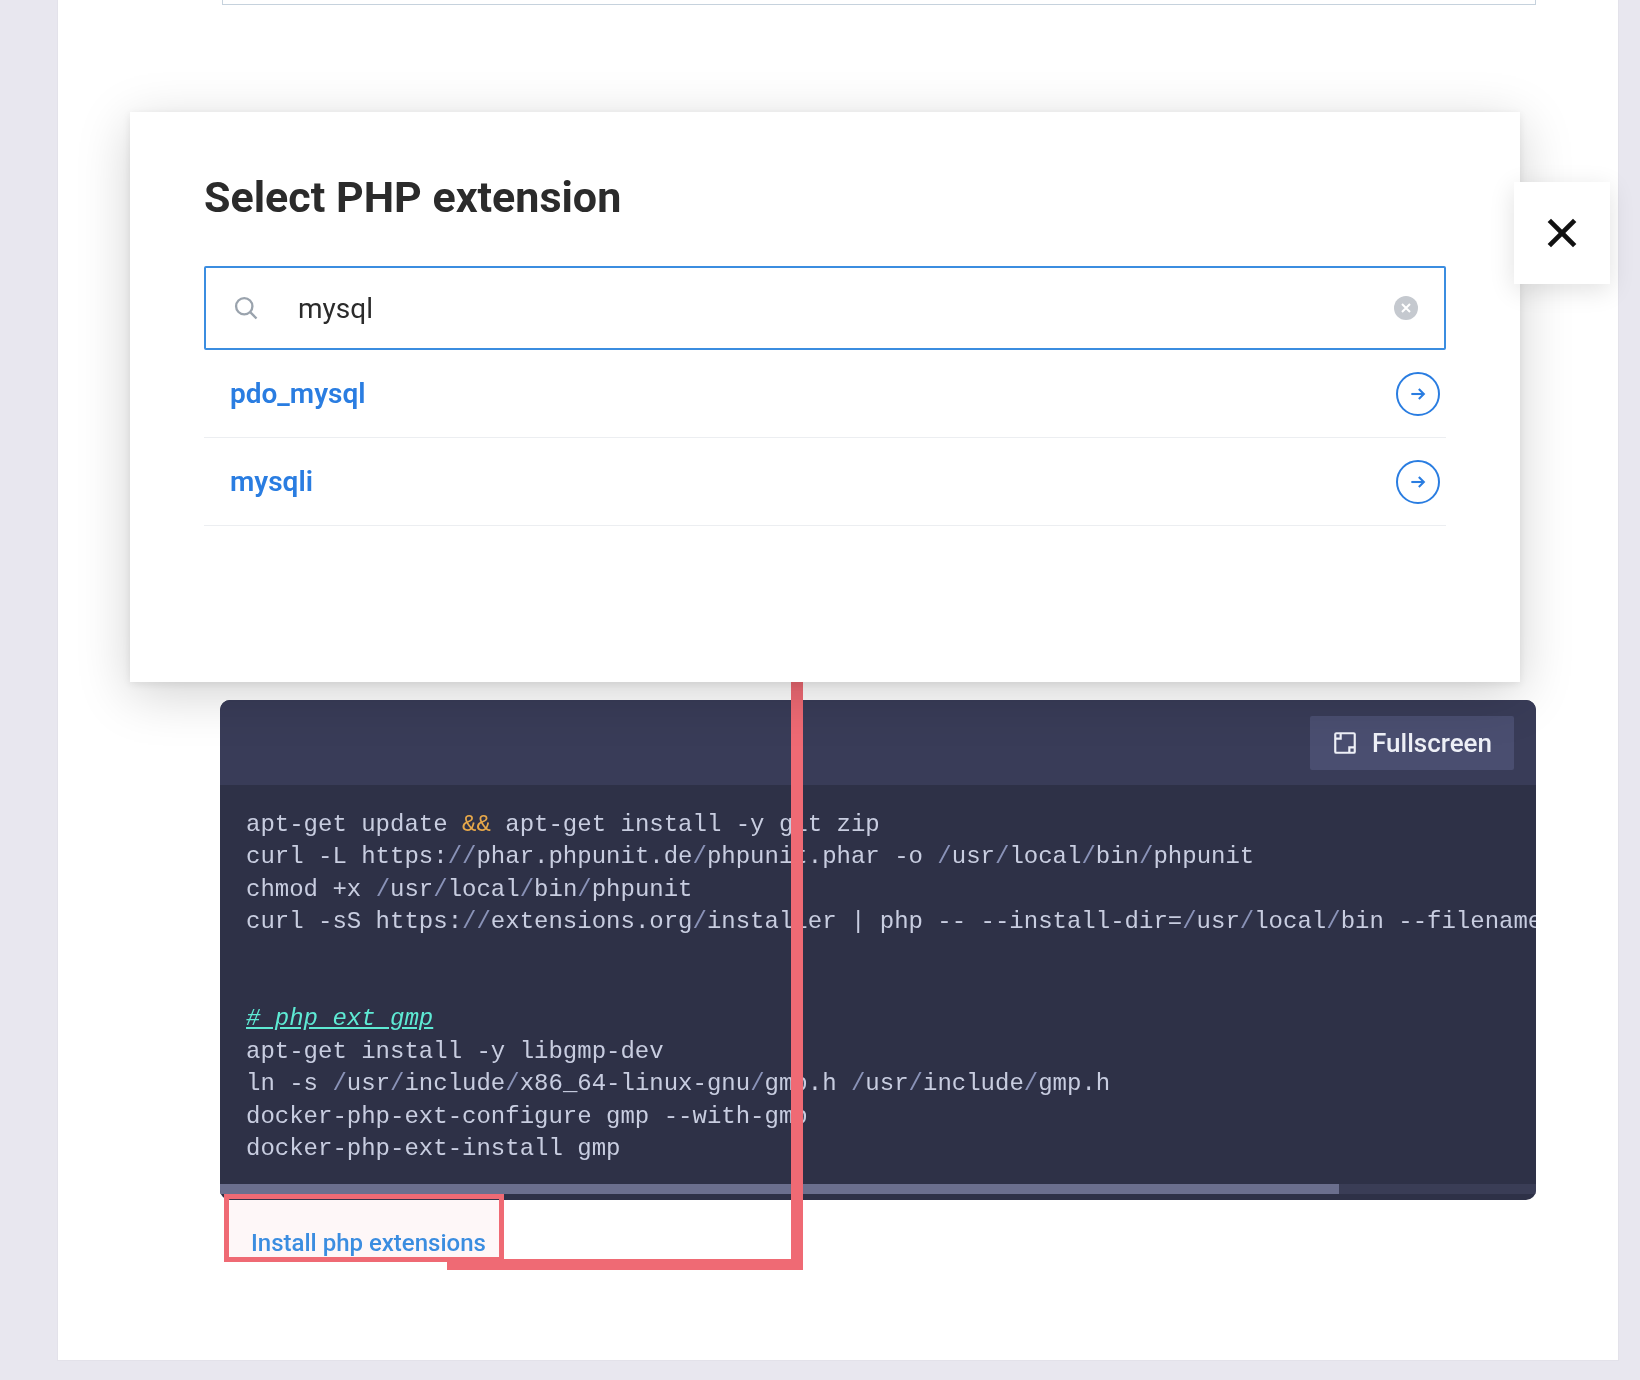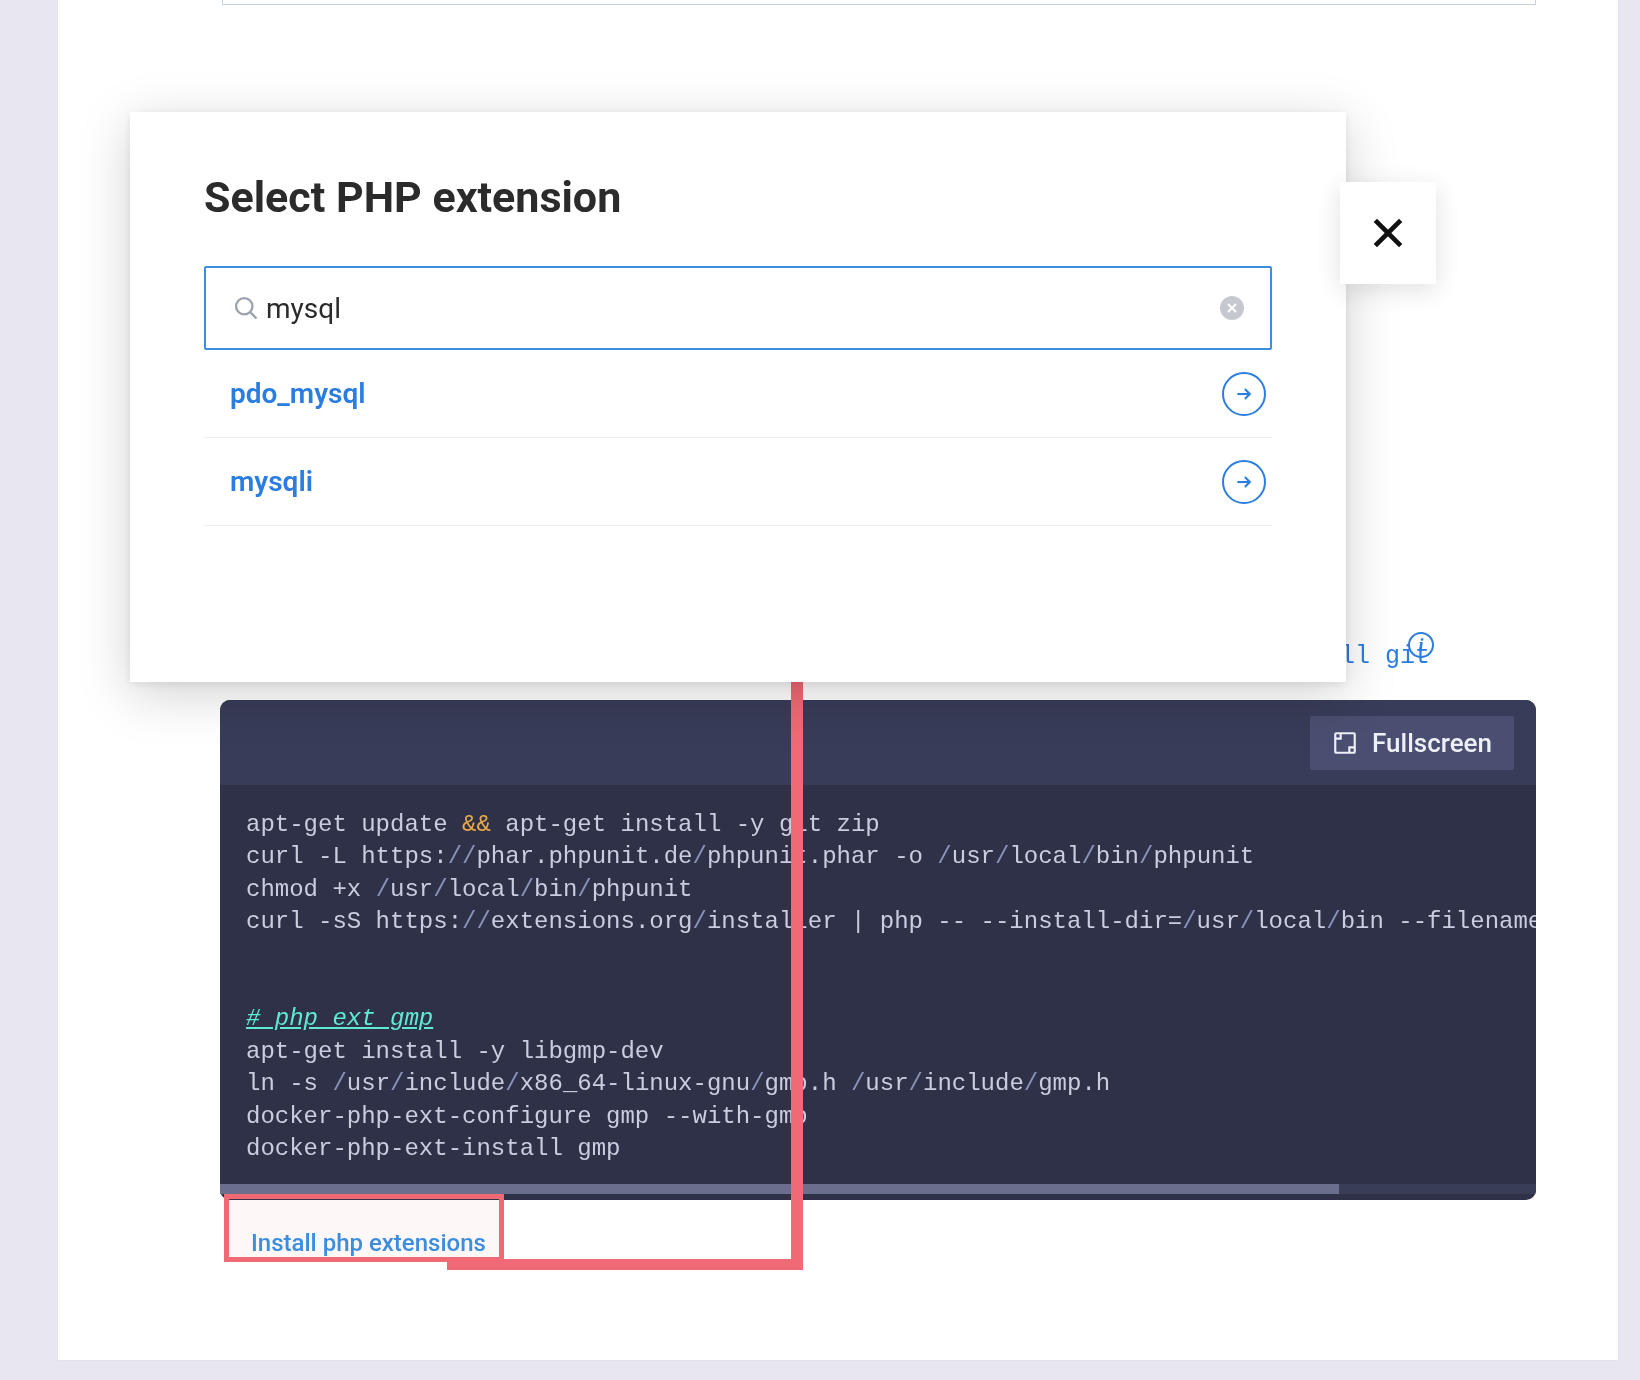--- a/index.html
+++ b/index.html
@@ -169,40 +169,40 @@
     width: 370px;
     height: 912px;
     pointer-events: none;
   }
 
   
   .modal {
     position: absolute;
     left: 130px;
     top: 112px;
-    width: 1216px;
+    width: 1390px;
     height: 570px;
     background: #fff;
     box-shadow: 0 12px 50px rgba(0,0,0,0.18), 0 2px 8px rgba(0,0,0,0.08);
     padding: 60px 74px 40px 74px;
   }
   .modal h2 {
     font-size: 43px;
     font-weight: 700;
     color: #2b2b2b;
     margin-bottom: 44px;
   }
   .search-wrap {
     position: relative;
     border: 2px solid #3b8de0;
     height: 84px;
     display: flex;
     align-items: center;
     padding: 16px 26px;
-    gap: 6px;
+    gap: 38px;
     border-radius: 2px;
   }
   .search-wrap svg.search-ic { width: 28px; height: 28px; stroke: #9aa3ad; }
   .search-wrap input {
     flex: 1;
     border: none;
     outline: none;
     font-size: 28px;
     color: #2b2b2b;
     font-family: inherit;

